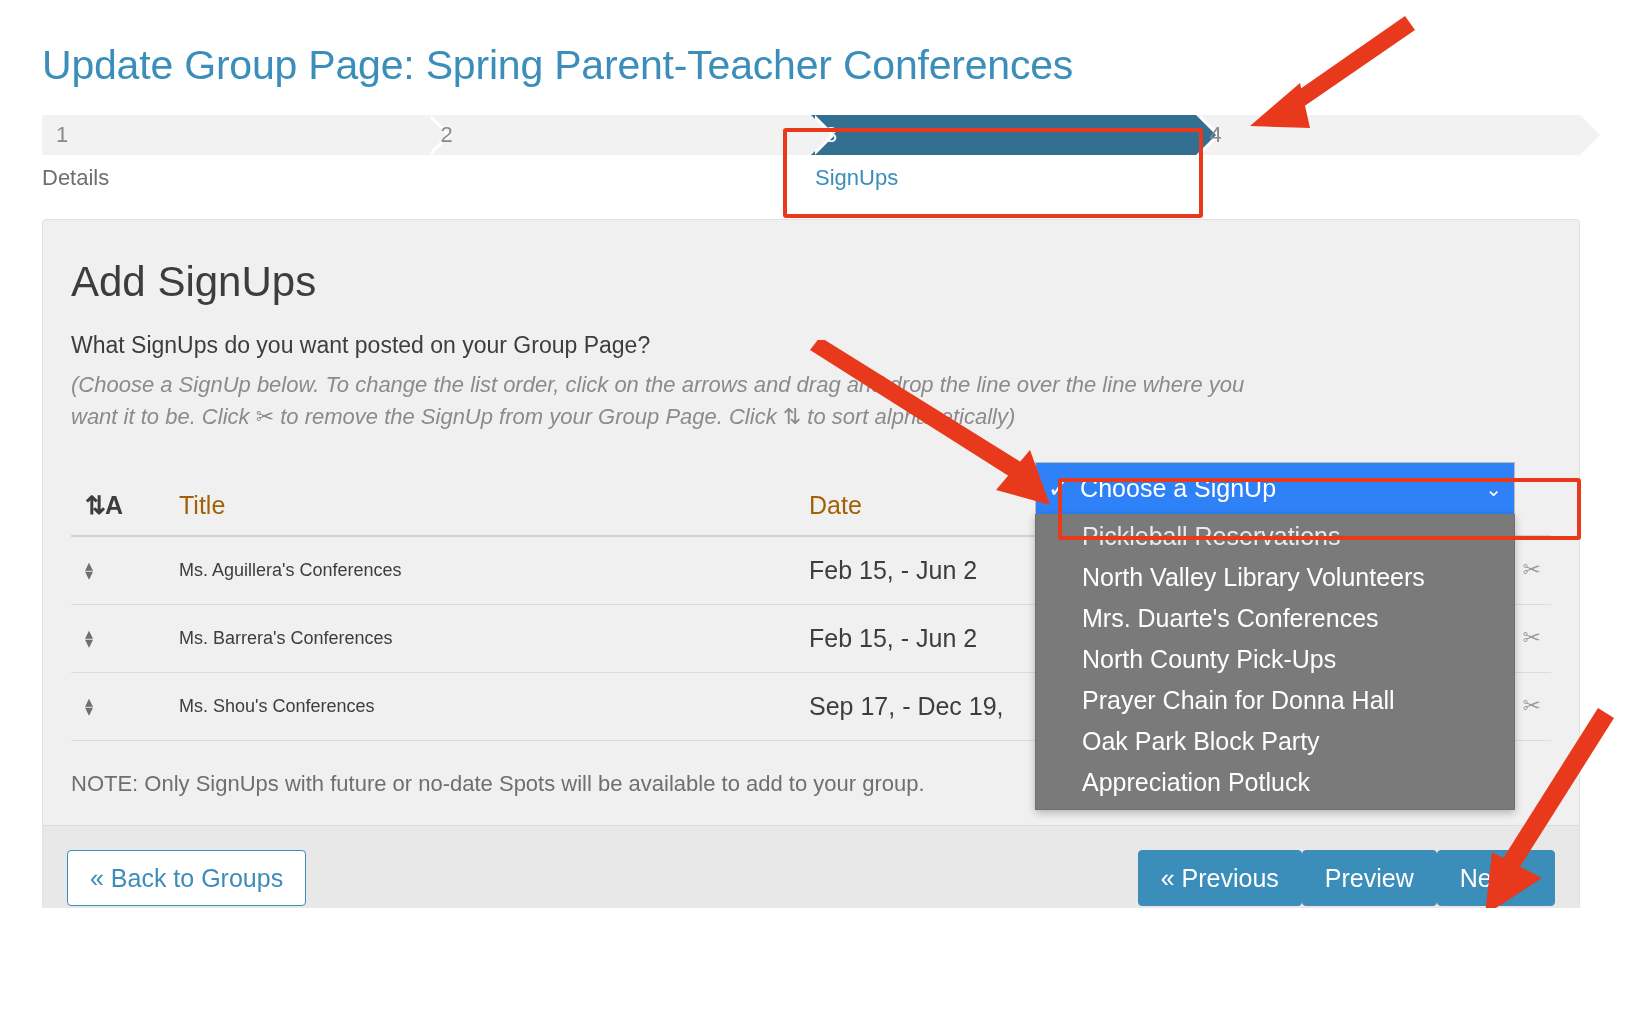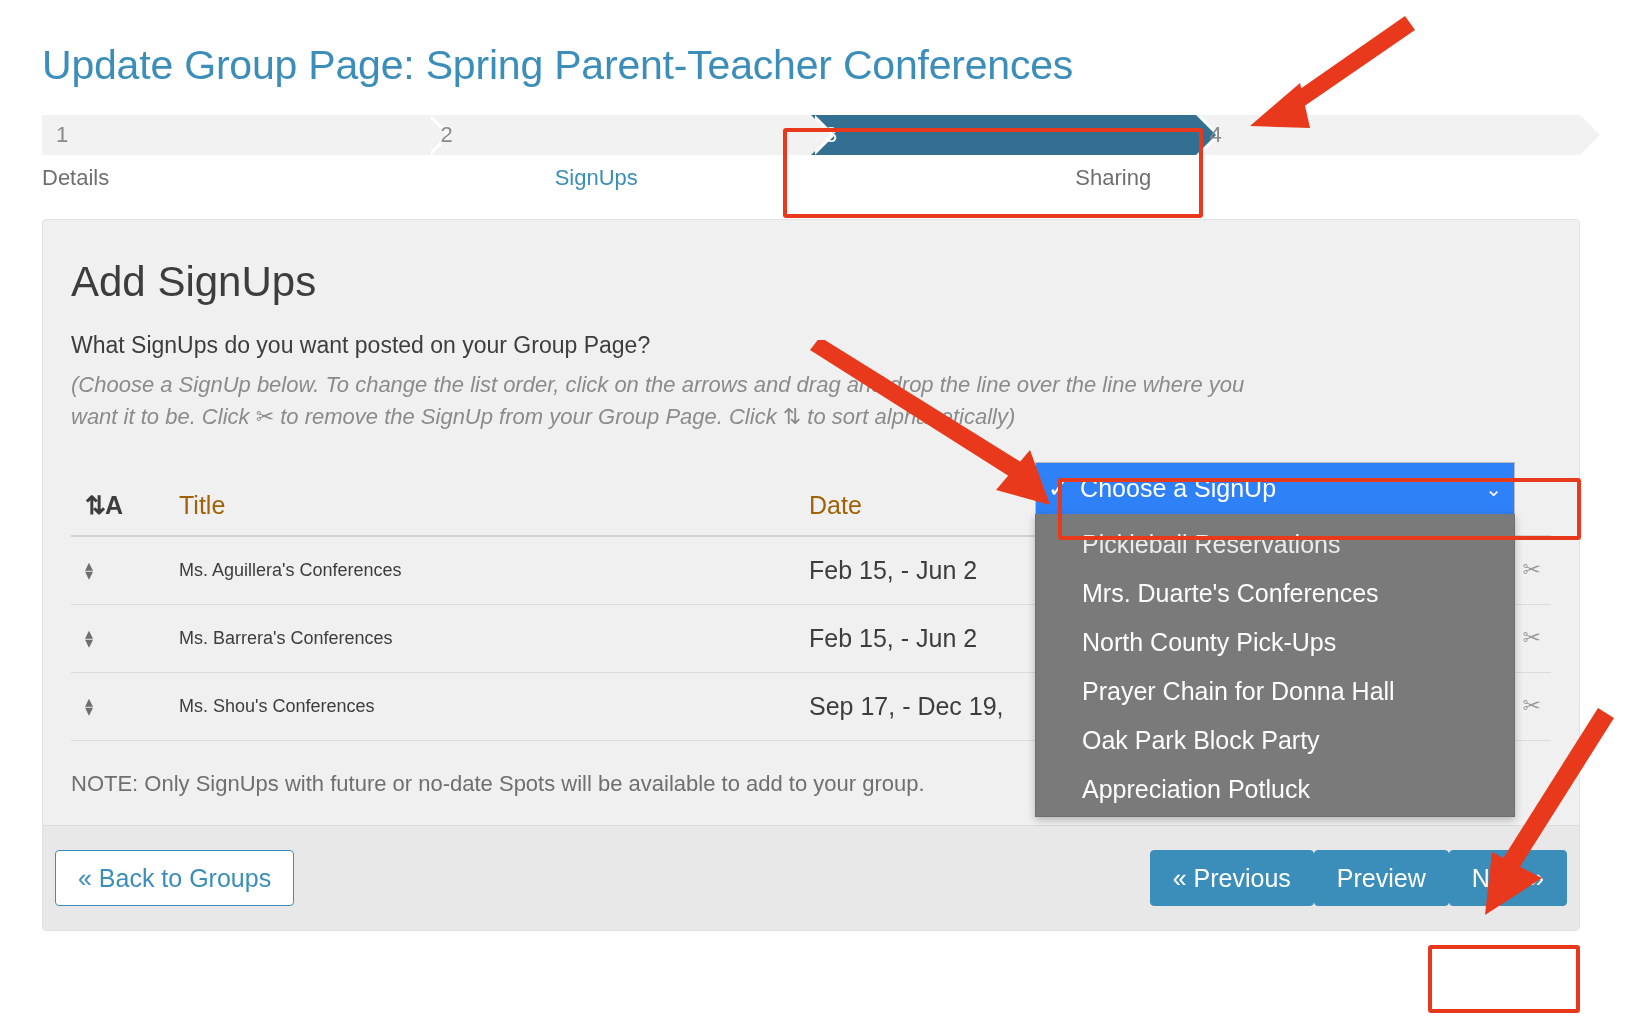--- a/index.html
+++ b/index.html
@@ -4,21 +4,21 @@
 <style>
   * { box-sizing: border-box; }
   html, body {
     margin: 0; padding: 0;
     background: #ffffff;
     font-family: "Liberation Sans", sans-serif;
   }
   #root {
     position: relative;
     width: 1628px;
-    height: 1032px;
+    height: 908px;
     overflow: hidden;
     background: #fff;
     border-radius: 30px;
   }
   .page-pad {
     padding: 28px 42px 0 42px;
   }
   
   .page-title {
     font-size: 41px;
@@ -155,21 +155,21 @@
   .note {
     font-size: 22px;
     color: #6f6f6f;
     margin: 30px 0 28px 0;
   }
   .remove-x { color: #9a9a9a; font-size: 22px; }
 
   
   .footer {
     margin: 0 -28px;
-    padding: 24px 12px;
+    padding: 24px 24px;
     background: #e8e8e8;
     border-top: 1px solid #dcdcdc;
     display: flex;
     align-items: center;
     justify-content: space-between;
     border-radius: 0 0 4px 4px;
   }
   .btn {
     font-family: "Liberation Sans", sans-serif;
     font-size: 25px;
@@ -218,21 +218,21 @@
   .dd-list {
     background: #7a7a7a;
     border: 1px solid #6f6f6f;
     border-top: none;
     padding: 0 0 8px 0;
     box-shadow: 0 3px 8px rgba(0,0,0,0.25);
   }
   .dd-item {
     color: #ffffff;
     font-size: 25px;
-    padding: 16px 12px 4px 46px;
+    padding: 8px 12px 4px 46px;
     white-space: nowrap;
   }
   .dd-item.dim { opacity: 0.85; }
 
   
   .ghost-select {
     position: absolute;
     left: 1095px;
     top: 762px;
     width: 100px;
@@ -271,21 +271,20 @@
         <span class="num">3</span>
       </div>
       <div class="step">
         <span class="num">4</span>
       </div>
     </div>
 
     <div class="labels">
       <div class="lbl">Details</div>
       <div class="lbl active">SignUps</div>
-      <div class="lbl">Sharing</div>
     </div>
   </div>
 
   <div class="panel">
     <h2>Add SignUps</h2>
     <div class="question">What SignUps do you want posted on your Group Page?</div>
     <div class="hint">
       <span>(Choose a SignUp below. To change the list order, click on the arrows and drag and drop the line over the line where you</span><br>
       <span>want it to be. Click</span>
       <span class="inline-icon">✂</span>
@@ -362,20 +361,21 @@
   <div class="ghost-select"></div>
 
   <div class="dropdown-wrap">
     <div class="dd-select">
       <span class="check">✓</span>
       <span>Choose a SignUp</span>
       <span class="caret">⌄</span>
     </div>
     <div class="dd-list">
       <div class="dd-item dim">Pickleball Reservations</div>
+      <div class="dd-item">North Valley Library Volunteers</div>
       <div class="dd-item">Mrs. Duarte's Conferences</div>
       <div class="dd-item">North County Pick-Ups</div>
       <div class="dd-item">Prayer Chain for Donna Hall</div>
       <div class="dd-item">Oak Park Block Party</div>
       <div class="dd-item">Appreciation Potluck</div>
     </div>
   </div>
 
   <div class="hl" style="left:783px; top:128px; width:420px; height:90px;"></div>
   <div class="hl" style="left:1058px; top:478px; width:523px; height:62px;"></div>

